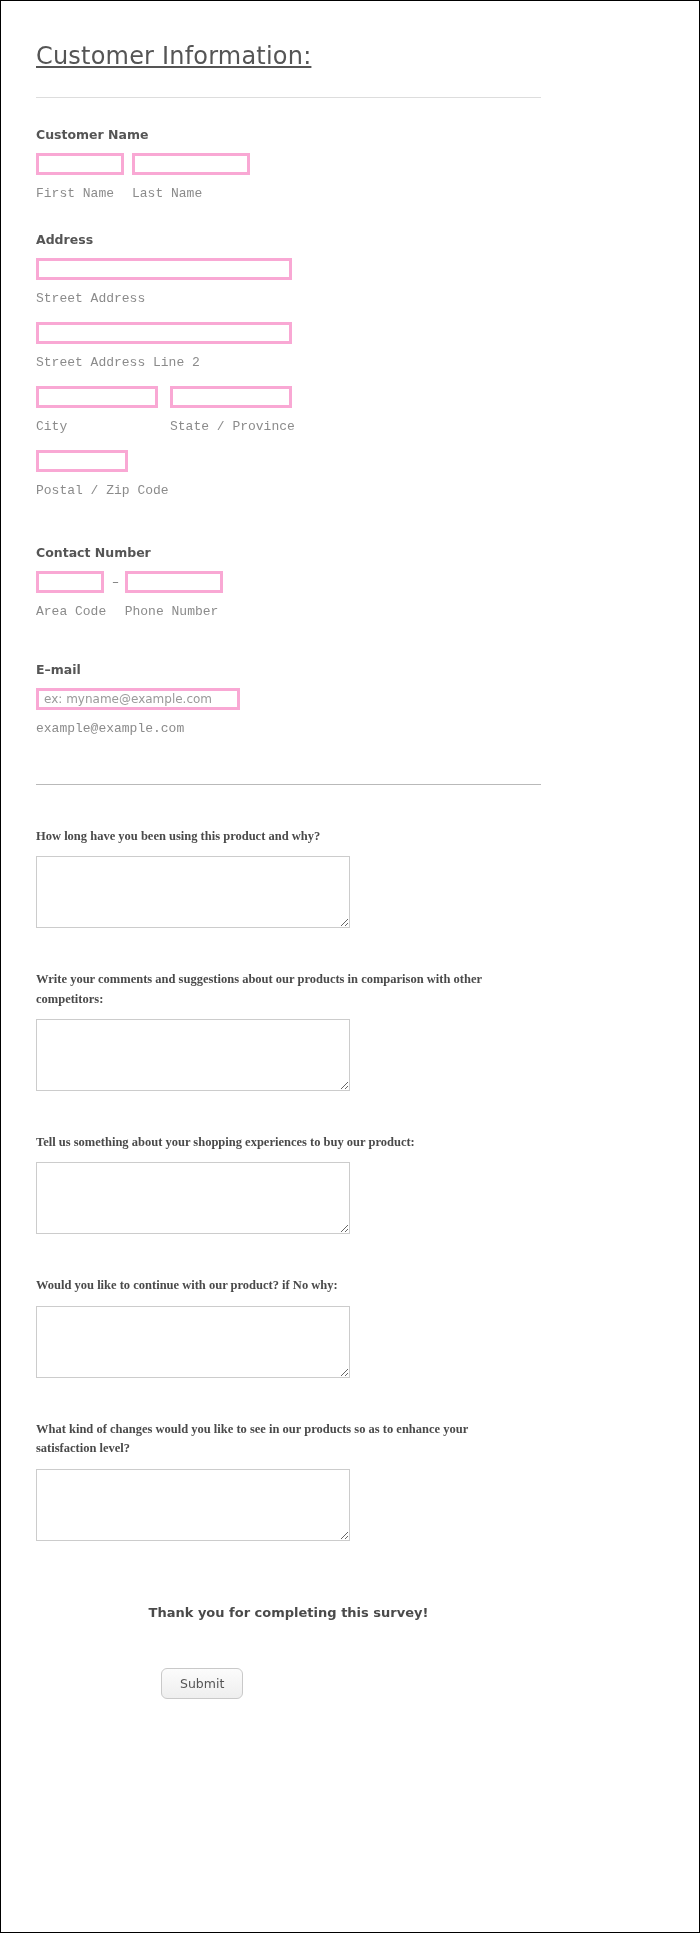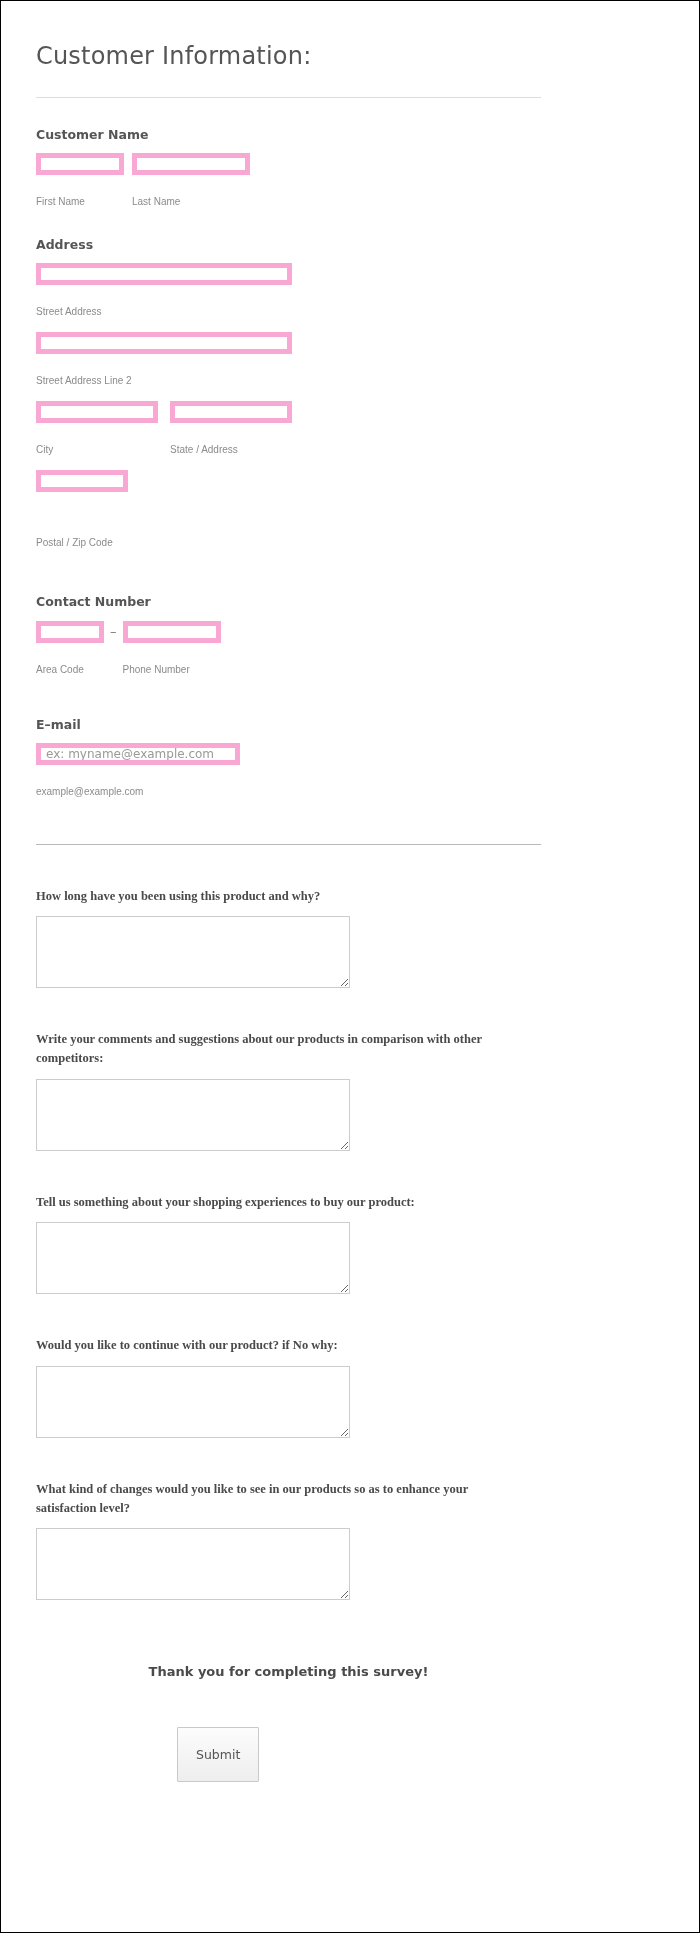--- a/index.html
+++ b/index.html
@@ -24,20 +24,21 @@
 
   .form-title {
     font-family:"DejaVu Sans", sans-serif;
     font-size:24px;
     font-weight:400;
     color:#555555;
     letter-spacing:0.2px;
     margin:0;
     padding-top:10px;
     line-height:1.3;
+    text-decoration:underline;
   }
   .title-rule {
     border:0;
     border-top:1px solid #dddddd;
     margin:25px 0 0 0;
     width:505px;
   }
   .section-rule {
     border:0;
     border-top:1px solid #b9b9b9;
@@ -48,33 +49,33 @@
   .field-block { margin-top:28px; }
   .field-label {
     font-family:"DejaVu Sans", sans-serif;
     font-size:12.5px;
     font-weight:bold;
     color:#555555;
     margin:0 0 9px 0;
     line-height:1.45;
   }
   .sub-label {
-    font-family:Liberation Sans, sans-serif;
-    font-size:10px;
+    font-family:Liberation Mono, monospace;
+    font-size:13px;
     font-weight:400;
     color:#8b8b8b;
-    margin:20px 0 0 0;
+    margin:11px 0 0 0;
     line-height:1.3;
   }
   .row { display:flex; align-items:flex-start; }
   .col { display:flex; flex-direction:column; }
   .gap-8 { margin-right:8px; }
 
   input.txt {
-    border:5px solid #f9a8d4;
+    border:3px solid #f9a8d4;
     background:#ffffff;
     height:22px;
     padding:2px 5px;
     font-family:"DejaVu Sans", sans-serif;
     font-size:12px;
     color:#555555;
     outline:none;
     border-radius:0;
   }
   input.txt::placeholder { color:#999999; opacity:1; }
@@ -129,24 +130,23 @@
     margin:64px 0 15px 0;
     width:505px;
   }
   .submit-wrap { margin-top:48px; padding-left:125px; }
   button.submit {
     font-family:"DejaVu Sans", sans-serif;
     font-size:12.5px;
     color:#555555;
     background:linear-gradient(to bottom,#fcfcfc 0%,#eeeeee 100%);
     border:1px solid #c9c9c9;
-    border-radius:1px;
-    padding:19px 18px;
+    border-radius:6px;
+    padding:7px 18px;
     cursor:pointer;
-    margin-left:16px;
   }
   .divider-wrap { margin-top:46px; }
 </style>
 </head>
 <body>
 
 <div class="page">
   <div class="inner">
 
     <h1 class="form-title">Customer Information:</h1>
@@ -179,25 +179,25 @@
         <div class="sub-label">Street Address Line 2</div>
       </div>
 
       <div class="row" style="margin-top:14px;">
         <div class="col" style="margin-right:12px;">
           <input class="txt w-city" type="text" value="" style="">
           <div class="sub-label">City</div>
         </div>
         <div class="col">
           <input class="txt w-state" type="text" value="" style="">
-          <div class="sub-label">State / Address</div>
-        </div>
-      </div>
-
-      <div class="col" style="margin-top:14px;gap:24px;">
+          <div class="sub-label">State / Province</div>
+        </div>
+      </div>
+
+      <div class="col" style="margin-top:14px;">
         <input class="txt w-zip" type="text" value="" style="">
         <div class="sub-label">Postal / Zip Code</div>
       </div>
     </div>
 
     <div class="field-block" style="margin-top:44px;">
       <div class="field-label">Contact Number</div>
       <div class="row">
         <div class="col">
           <input class="txt w-area" type="text" value="" style="">

